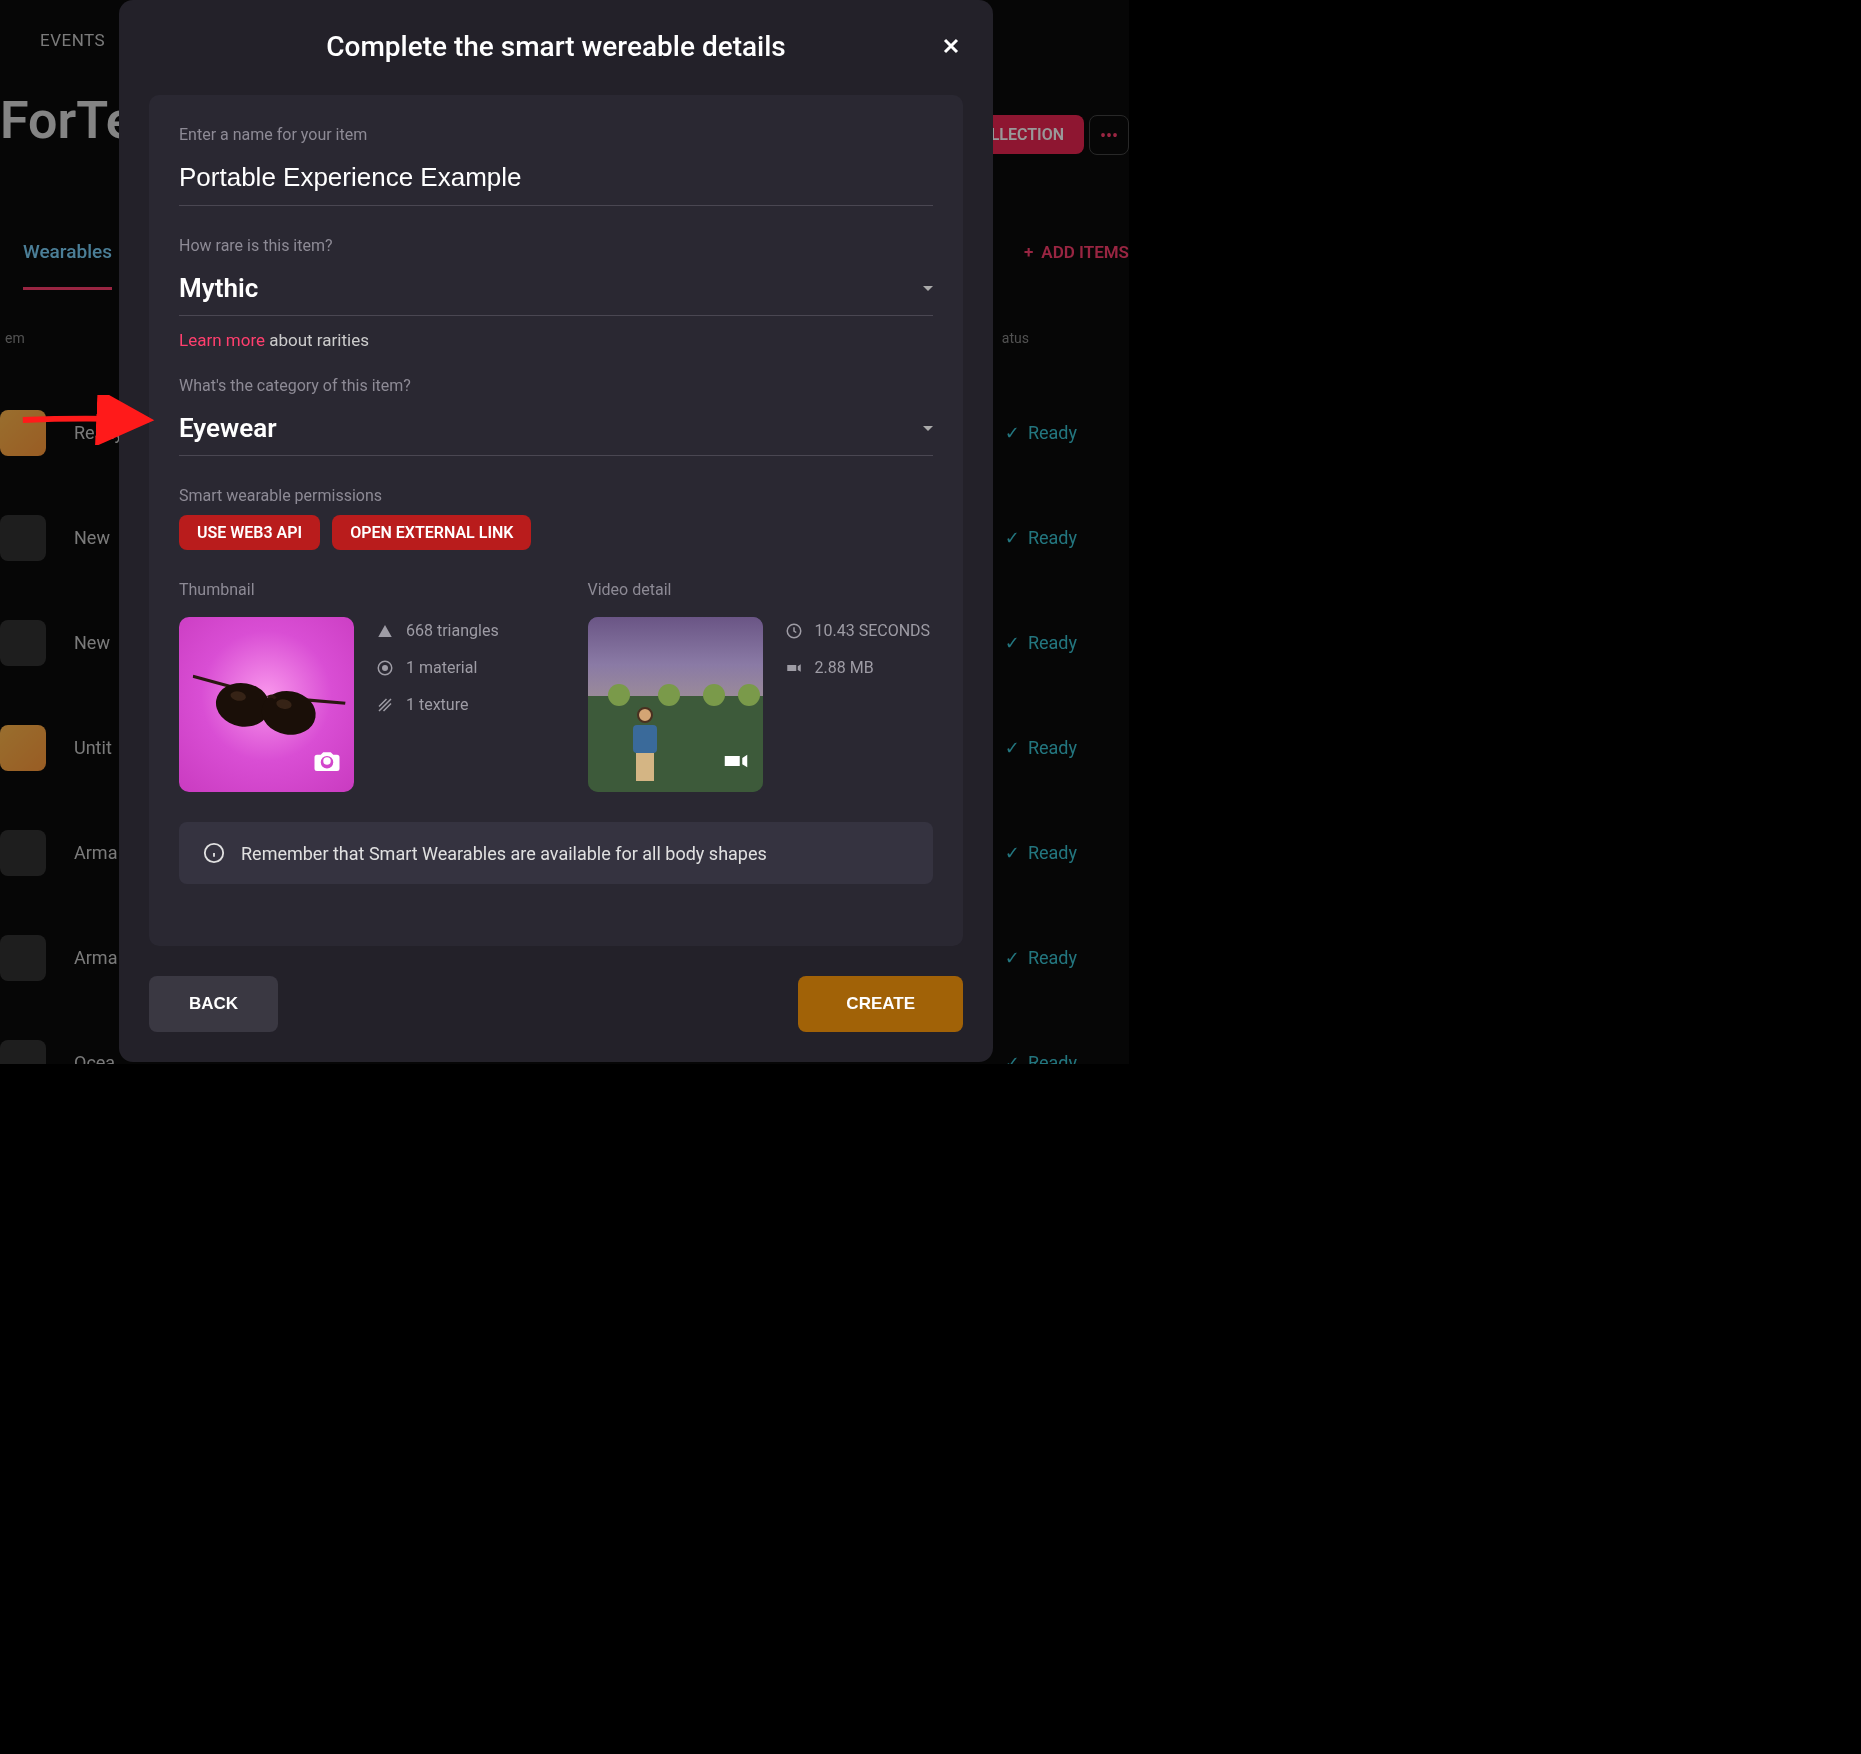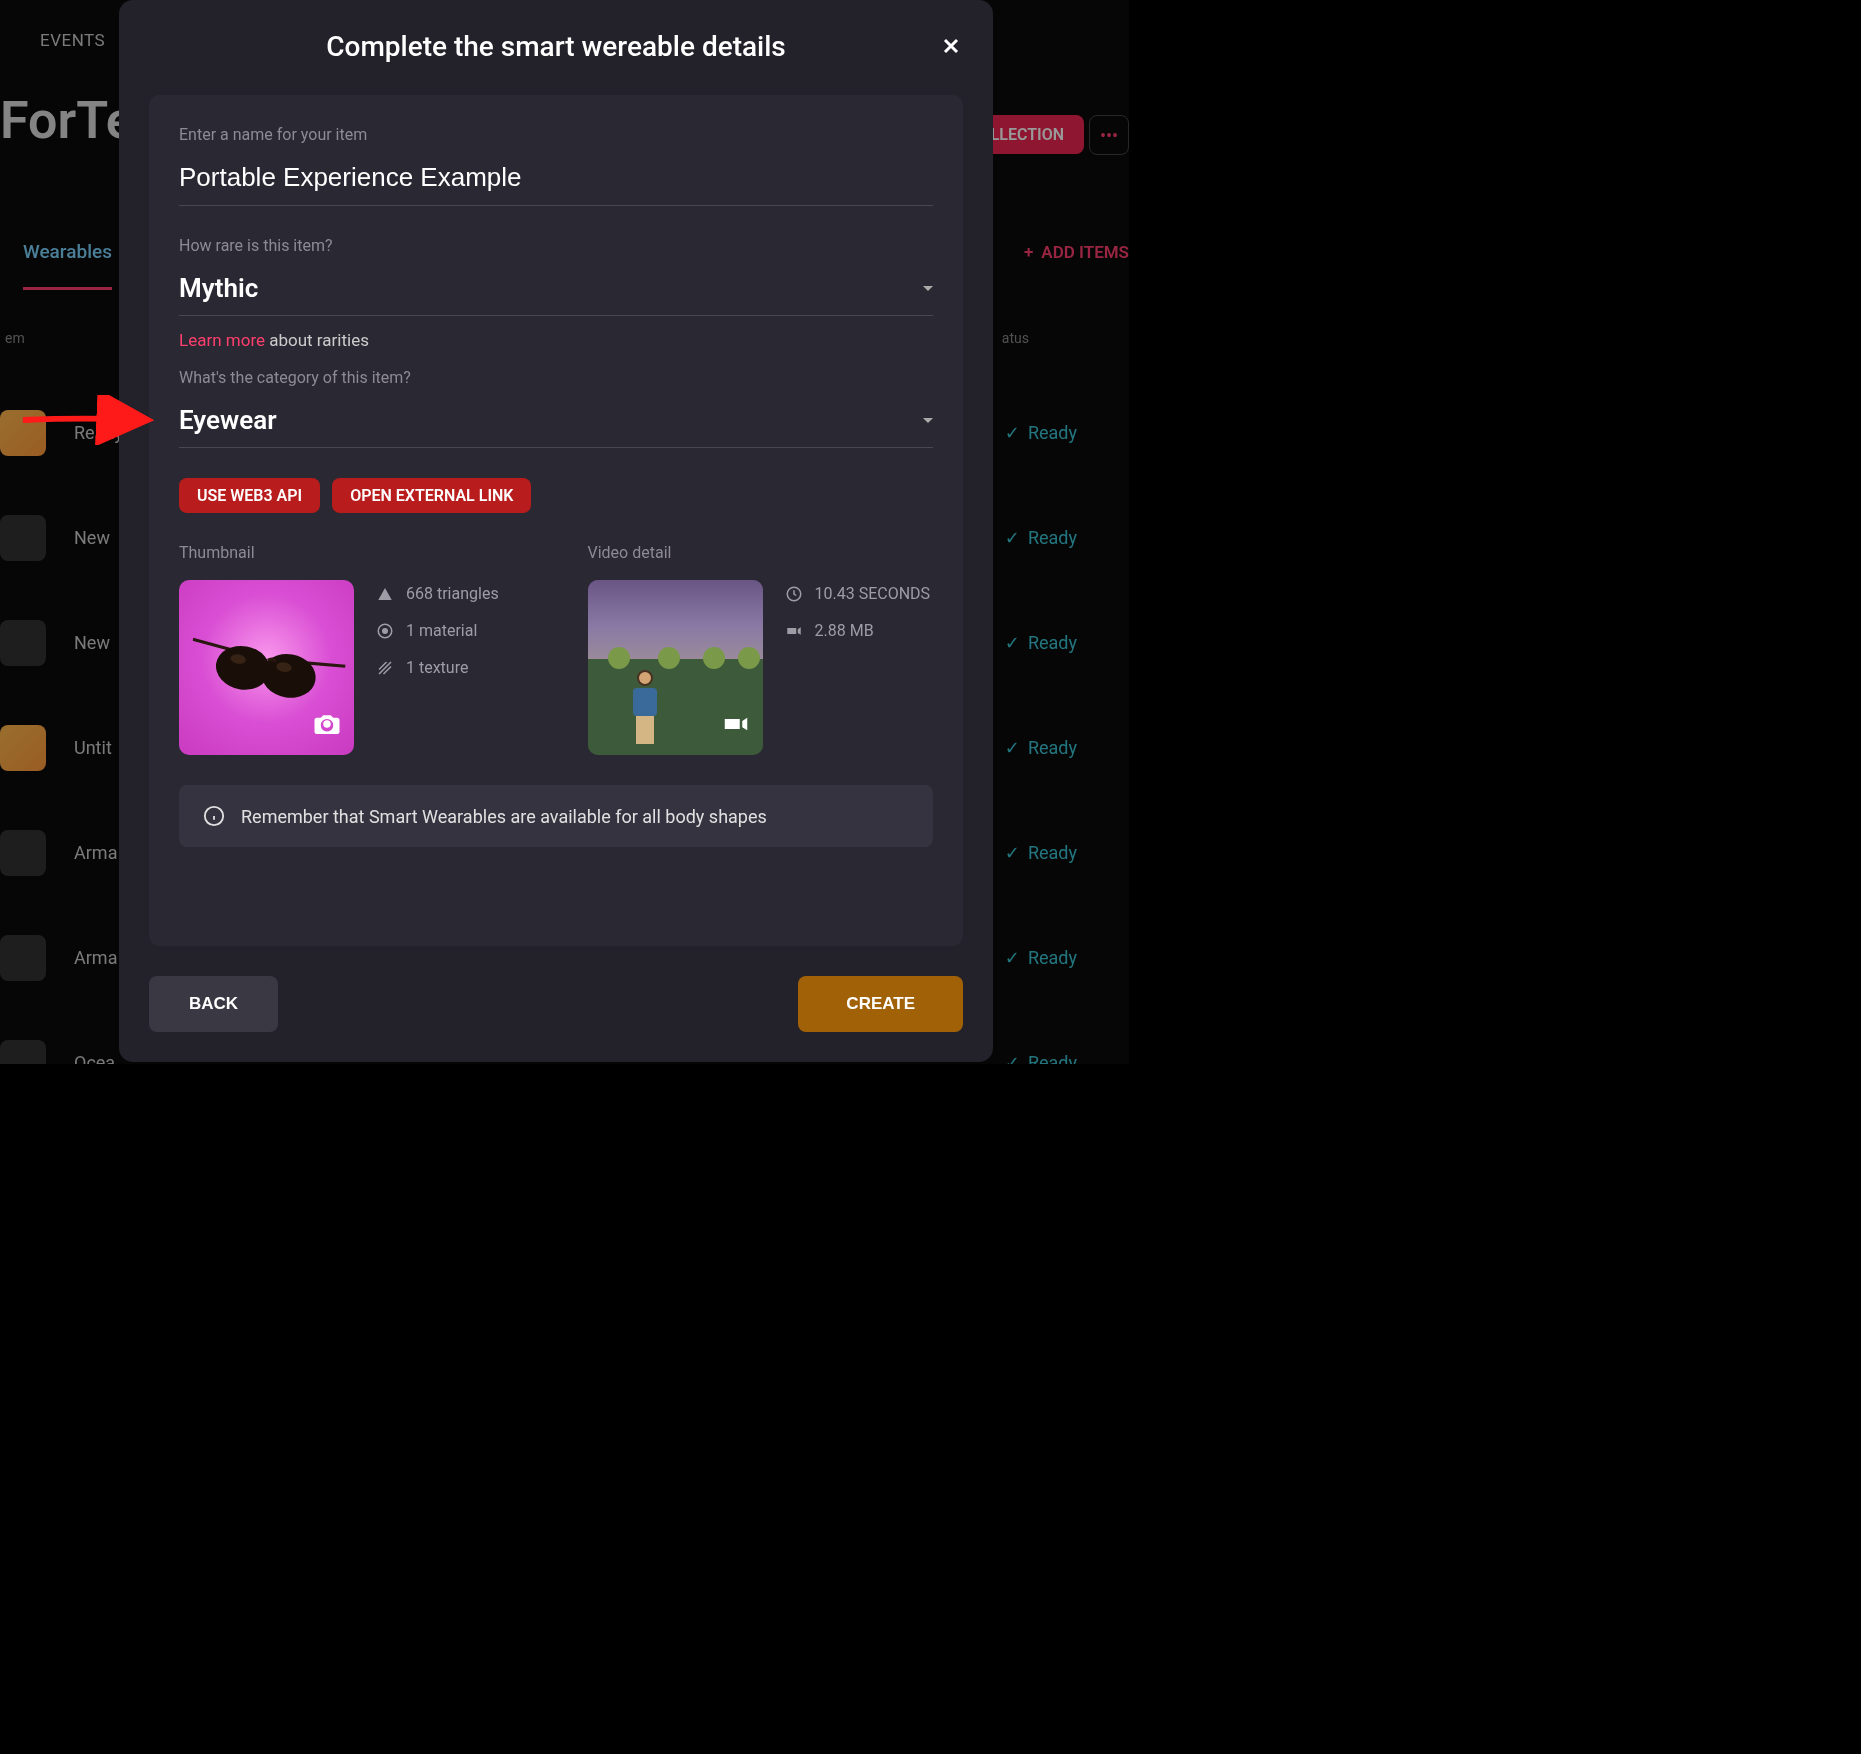--- a/index.html
+++ b/index.html
@@ -231,21 +231,21 @@
     }
     .learn-link {
       color: #ff3f6e;
       font-size: 17px;
     }
     .learn-text {
       color: #ccc;
       font-size: 17px;
     }
     .learn-row {
-      margin-bottom: 18px;
+      margin-bottom: 26px;
     }
     
     .pills {
       display: flex;
       gap: 12px;
       margin-bottom: 12px;
       margin-top: 10px;
     }
     .pill {
       background: #b91c1c;
@@ -531,20 +531,21 @@
 
     <div class="field">
       <div class="form-label">What's the category of this item?</div>
       <div class="form-select">
         <span>Eyewear</span>
         <span class="caret"></span>
       </div>
     </div>
 
     <div style="margin-top:30px">
+      <div class="form-label">Smart wearable permissions</div>
       <div class="pills" id="pills">
           <div class="pill">USE WEB3 API</div>
           <div class="pill">OPEN EXTERNAL LINK</div>
         </div>
     </div>
 
     <div class="media-row">
 
       <div class="media-col">
         <div class="media-label">Thumbnail</div>

